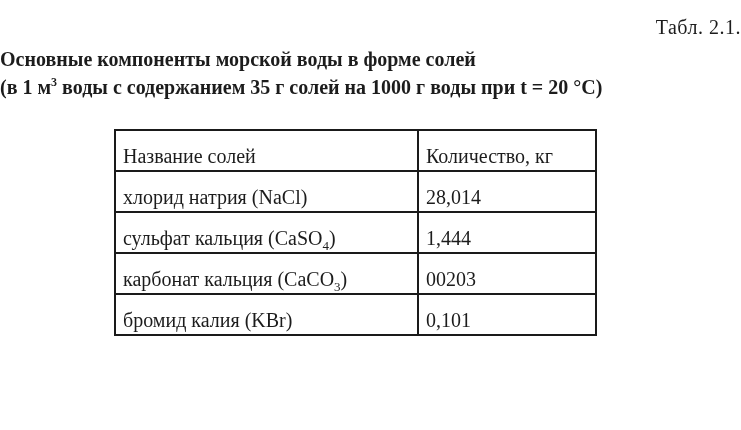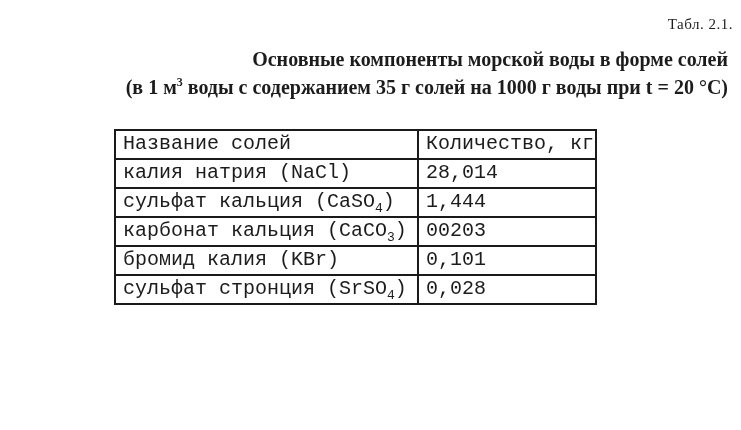--- a/index.html
+++ b/index.html
@@ -11,30 +11,30 @@
     width: 741px;
     height: 430px;
     position: relative;
     font-family: "Liberation Serif", "DejaVu Serif", serif;
     color: #1c1c1c;
     overflow: hidden;
   }
   .caption {
     position: absolute;
     top: 16px;
-    right: 8px;
-    font-size: 15px;
+    right: 0;
+    font-size: 20px;
     letter-spacing: 0.5px;
   }
   .heading {
     position: absolute;
     top: 45px;
     left: 0;
     width: 728px;
-    text-align: right;
+    text-align: left;
     font-weight: bold;
     font-size: 20px;
     line-height: 28px;
     white-space: nowrap;
   }
   .heading sup {
     font-size: 12px;
     line-height: 0;
   }
   table.salts {
@@ -46,25 +46,24 @@
     table-layout: fixed;
   }
   table.salts th,
   table.salts td {
     border: 2px solid #1a1a1a;
     font-size: 20px;
     font-weight: normal;
     text-align: left;
     vertical-align: middle;
     height: 25px;
-    padding: 0 4px 1px 7px;
+    padding: 12px 4px 1px 7px;
     white-space: nowrap;
     overflow: hidden;
     line-height: 26px;
-    font-family: Liberation Mono, monospace;
   }
   table.salts sub {
     font-size: 13px;
     line-height: 0;
   }
   .col-name  { width: 303px; }
   .col-qty   { width: 178px; }
 </style>
 </head>
 <body>
@@ -82,33 +81,29 @@
     <col class="col-qty">
   </colgroup>
   <thead>
     <tr>
       <th>Название солей</th>
       <th>Количество, кг</th>
     </tr>
   </thead>
   <tbody>
       <tr>
-        <td>калия натрия (NaCl)</td>
+        <td>хлорид натрия (NaCl)</td>
         <td>28,014</td>
       </tr>
       <tr>
         <td>сульфат кальция (CaSO<sub>4</sub>)</td>
         <td>1,444</td>
       </tr>
       <tr>
         <td>карбонат кальция (CaCO<sub>3</sub>)</td>
         <td>00203</td>
       </tr>
       <tr>
         <td>бромид калия (KBr)</td>
         <td>0,101</td>
       </tr>
-      <tr>
-        <td>сульфат стронция (SrSO<sub>4</sub>)</td>
-        <td>0,028</td>
-      </tr>
     </tbody>
 </table>
 
 </body></html>

